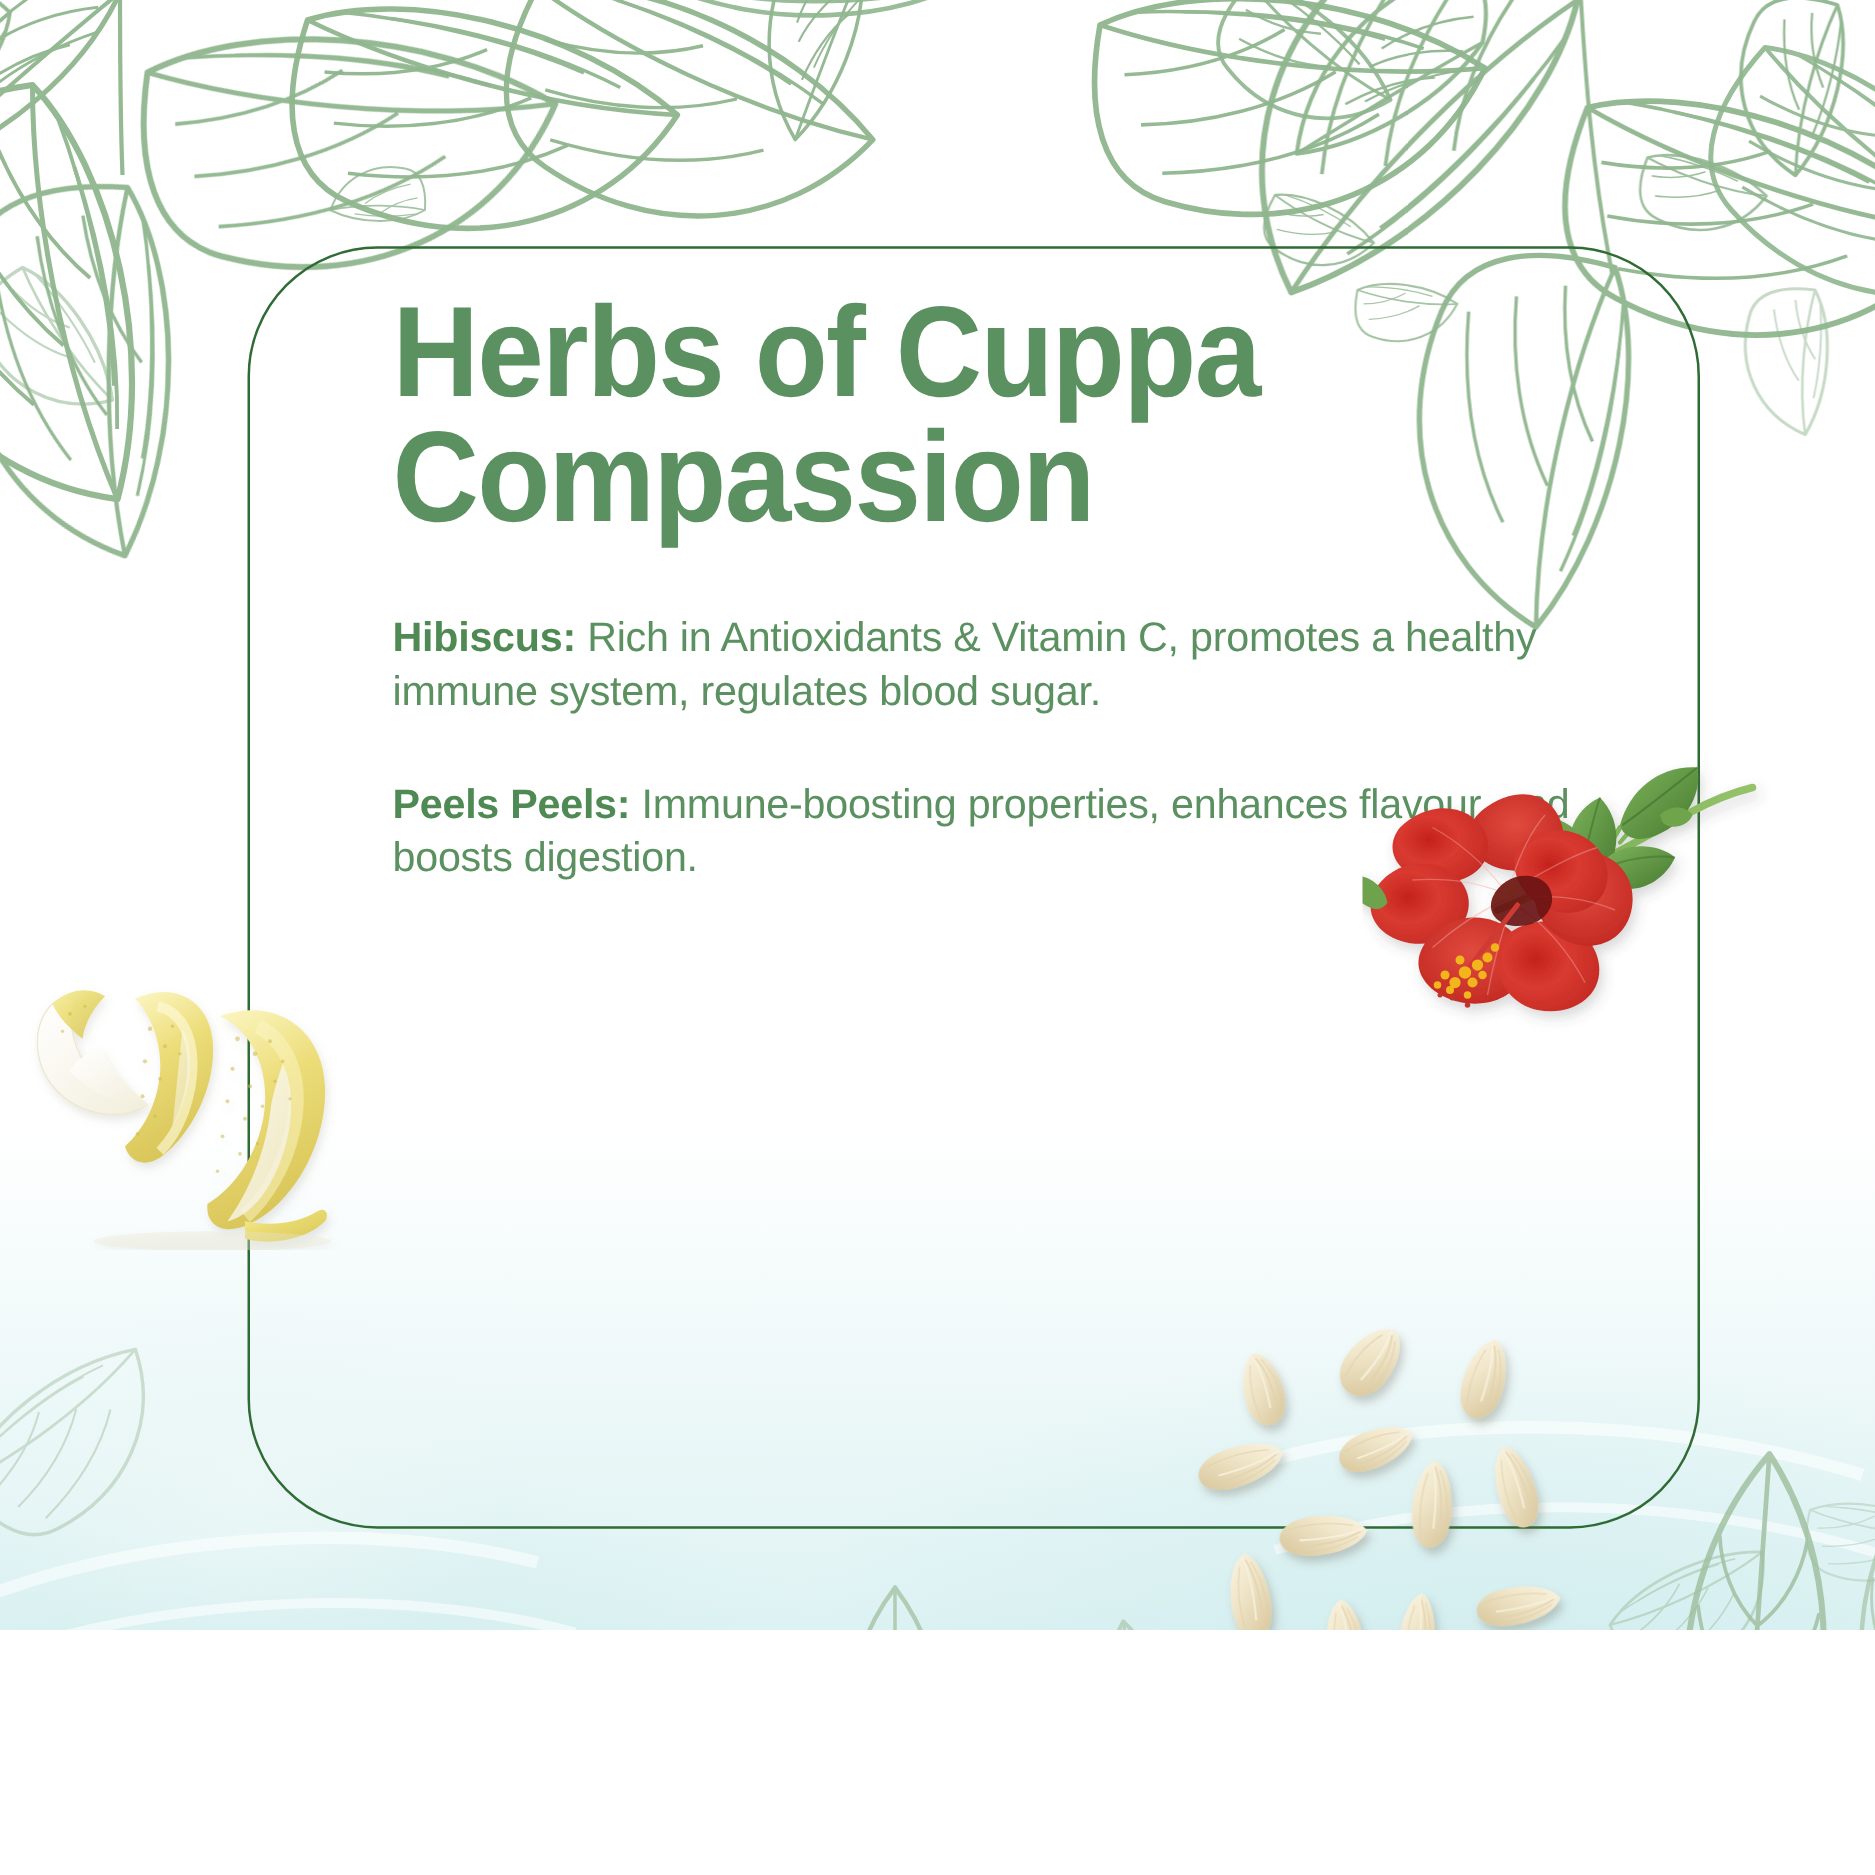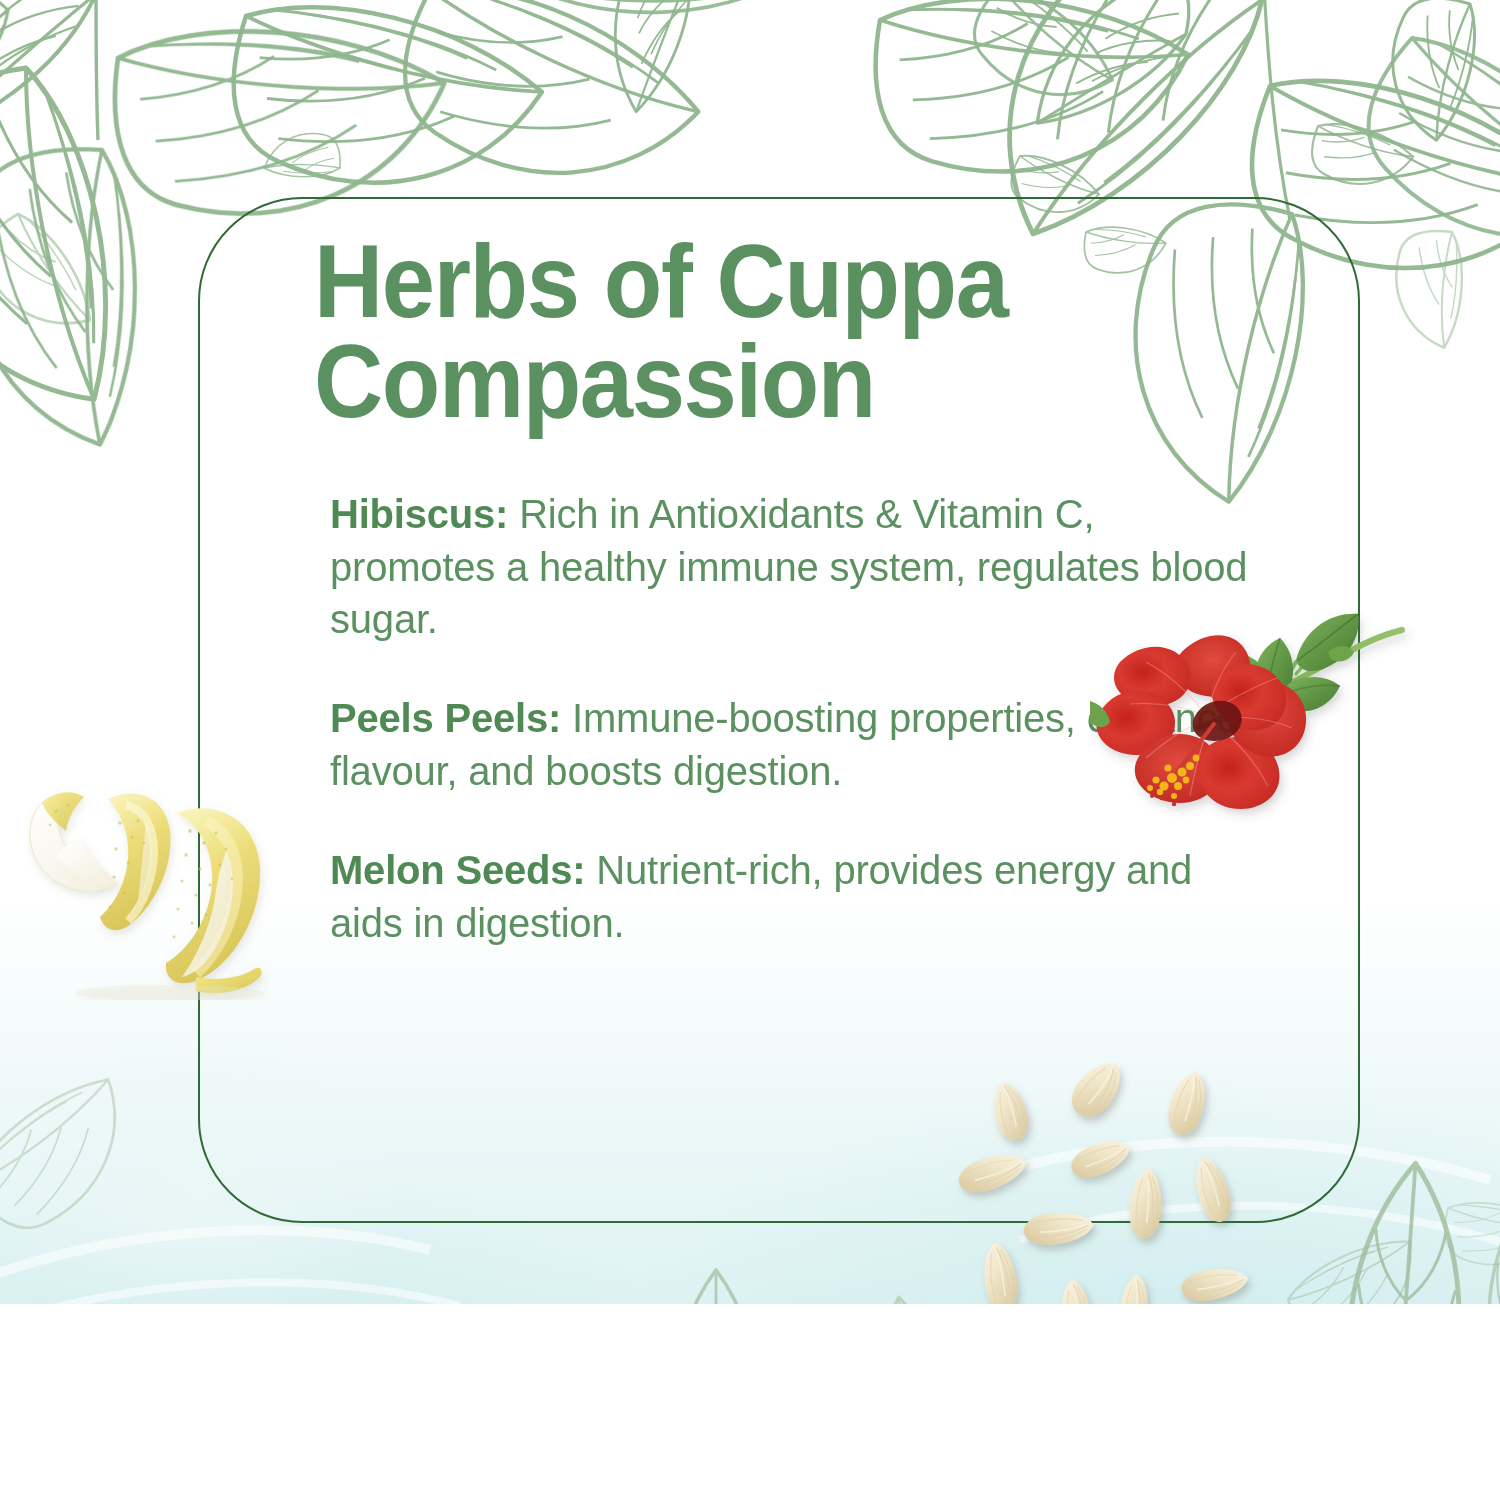--- a/index.html
+++ b/index.html
@@ -48,24 +48,24 @@
     letter-spacing:-1.5px;
     color:#5b9160;
     margin:0;
     transform:scaleX(0.93);
     transform-origin:left top;
     white-space:pre-line;
   }
   .paras{margin-top:56px;}
   .para{
     font-family:"Liberation Sans","DejaVu Sans",sans-serif;
-    font-size:40px;
+    font-size:33px;
     line-height:1.32;
     color:#5b9160;
-    margin:0 0 46px 16px;
+    margin:0 0 46px 0;
     letter-spacing:-0.2px;
   }
   .para:last-child{margin-bottom:0;}
   .para b{font-weight:bold;color:#4f8a54;}
   .p1{width:920px;}
   .p2{width:960px;}
   .p3{width:880px;}
 
   
   .photo{position:absolute;pointer-events:none;}
@@ -198,21 +198,20 @@
 
   <div class="content">
     <h1 class="title">Herbs of Cuppa
 Compassion</h1>
 
     <div class="paras">
       <p class="para p1"><b>Hibiscus:</b><span> Rich in Antioxidants &amp; Vitamin C, promotes a healthy immune system, regulates blood sugar.</span></p>
 
       <p class="para p2"><b>Peels Peels:</b><span> Immune-boosting properties, enhances flavour, and boosts digestion.</span></p>
 
-      <p class="para p3"><b>Melon Seeds:</b><span> Nutrient-rich, provides energy and aids in digestion.</span></p>
     </div>
   </div>
 
   <svg class="photo" id="hibiscus" viewBox="0 0 330 230" xmlns="http://www.w3.org/2000/svg">
     <defs>
       <radialGradient id="petalG" cx="38%" cy="42%" r="70%">
         <stop offset="0%" stop-color="#c4221c"></stop>
         <stop offset="45%" stop-color="#d93a30"></stop>
         <stop offset="100%" stop-color="#c42a24"></stop>
       </radialGradient>

